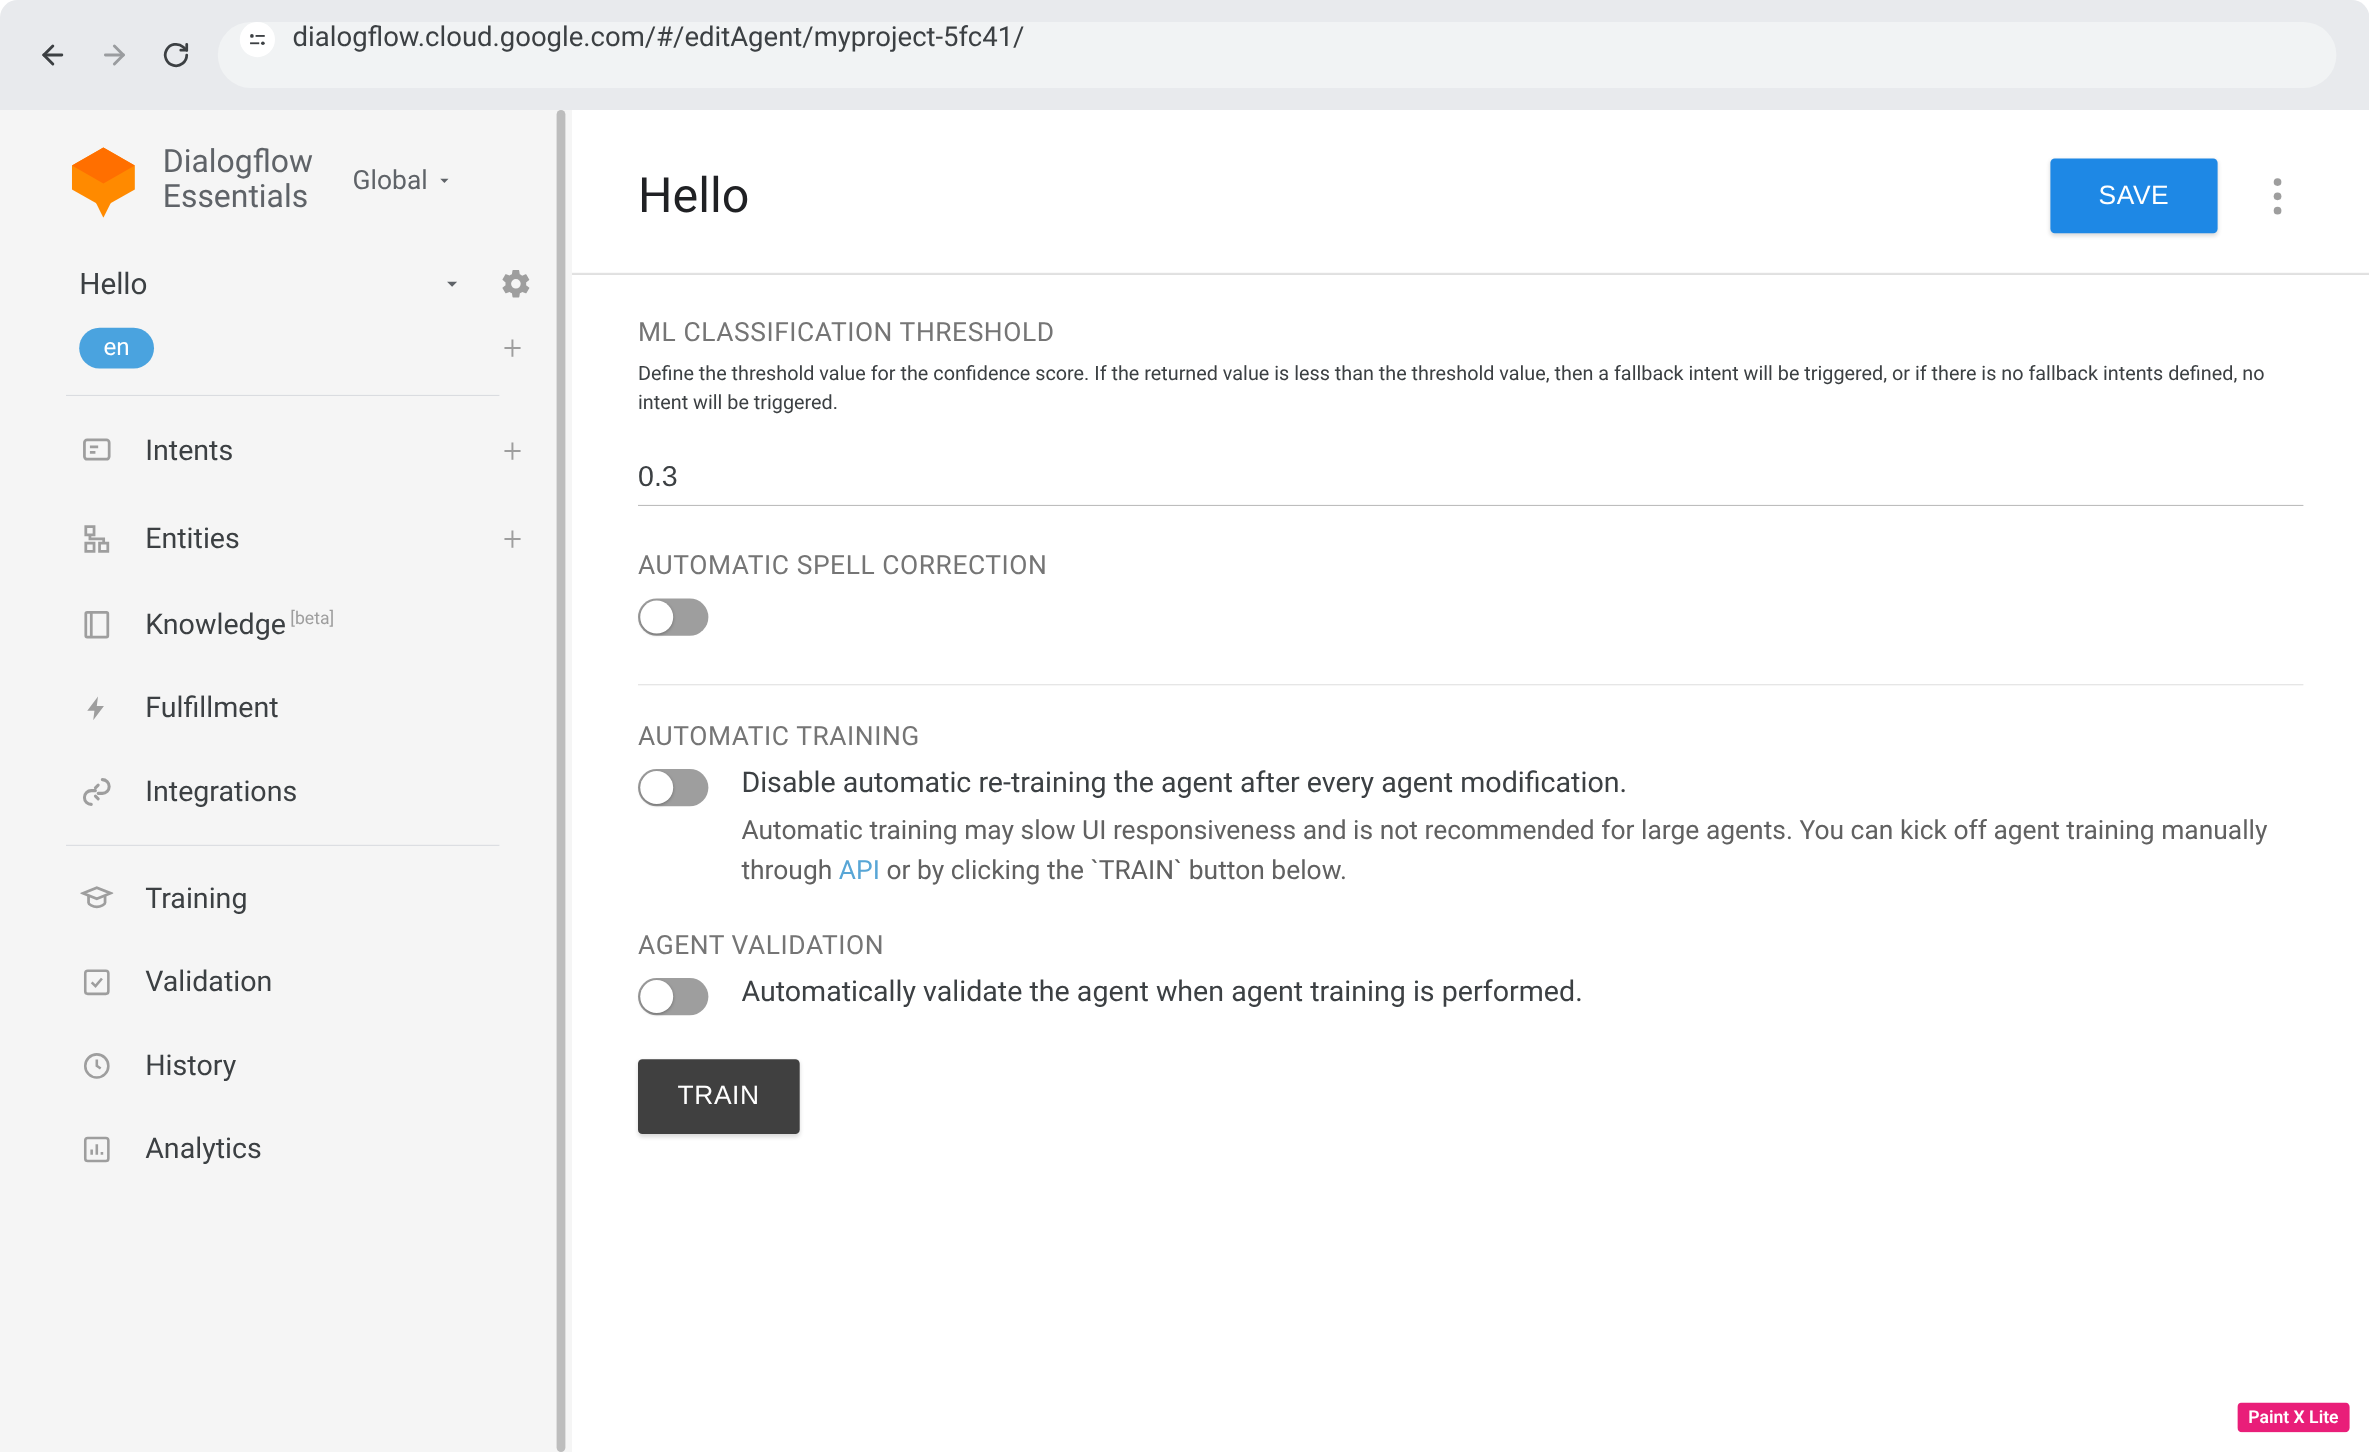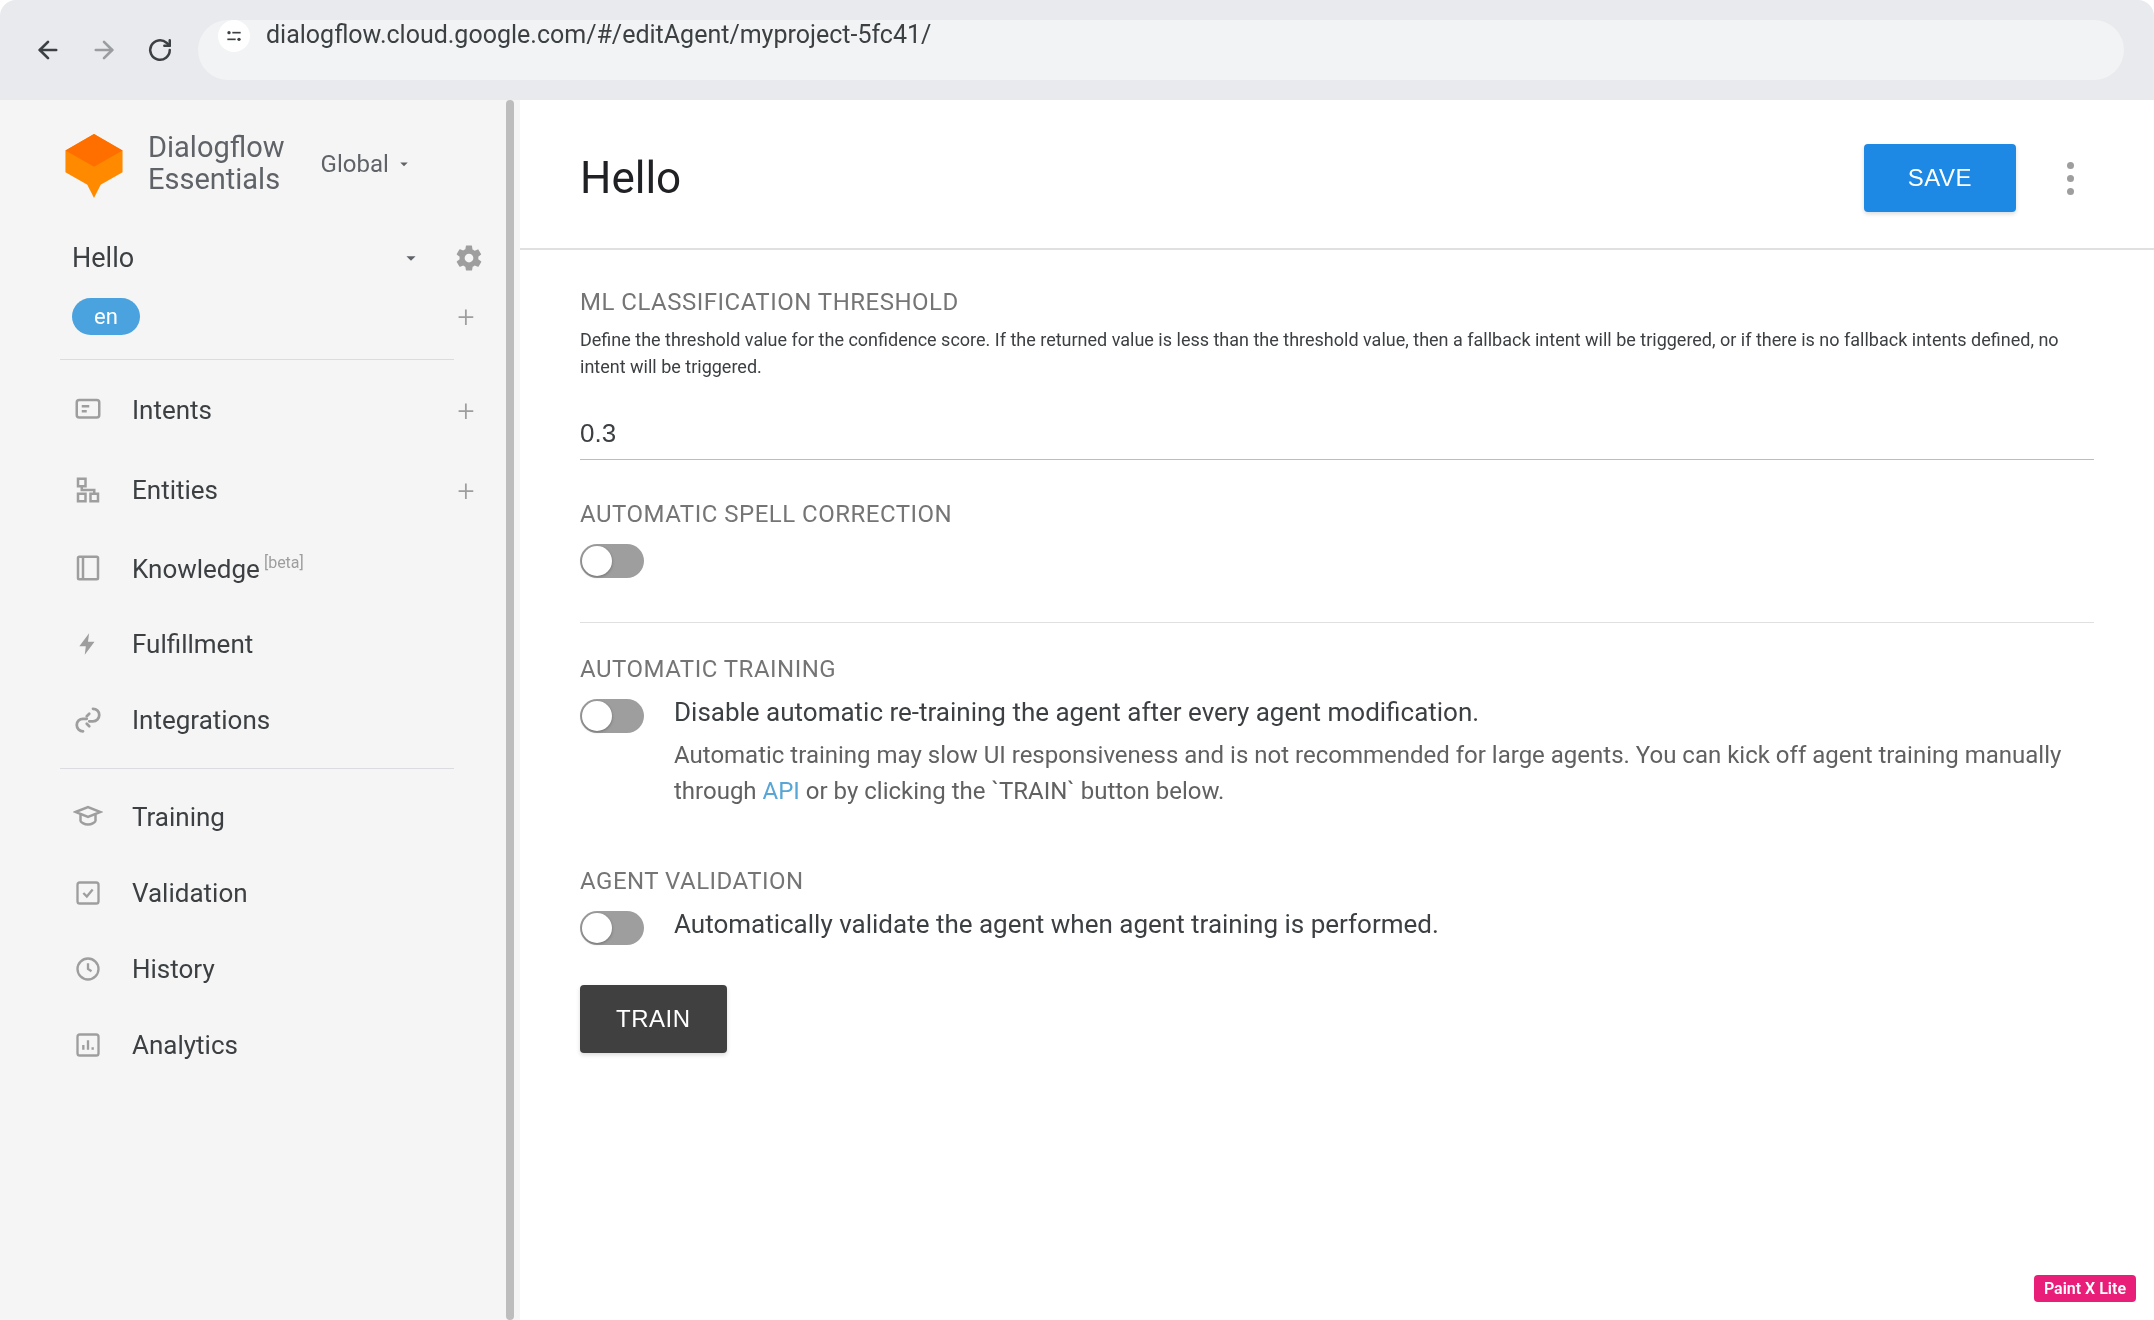--- a/index.html
+++ b/index.html
@@ -474,21 +474,21 @@
             <div class="knob"></div>
           </div>
         <div>
           <div class="toggle-text">Disable automatic re-training the agent after every agent modification.</div>
           <div class="toggle-sub">
             <span>Automatic training may slow UI responsiveness and is not recommended for large agents. You can kick off agent training manually through </span><a href="#">API</a><span> or by clicking the `TRAIN` button below.</span>
           </div>
         </div>
       </div>
 
-      <div class="section-title" style="margin-top:58px">AGENT VALIDATION</div>
+      <div class="section-title" style="margin-top:36px">AGENT VALIDATION</div>
       <div class="toggle-row">
         <div class="toggle">
             <div class="knob"></div>
           </div>
         <div class="toggle-text">Automatically validate the agent when agent training is performed.</div>
       </div>
 
       <button class="train-btn">TRAIN</button>
     </div>
   </main>

